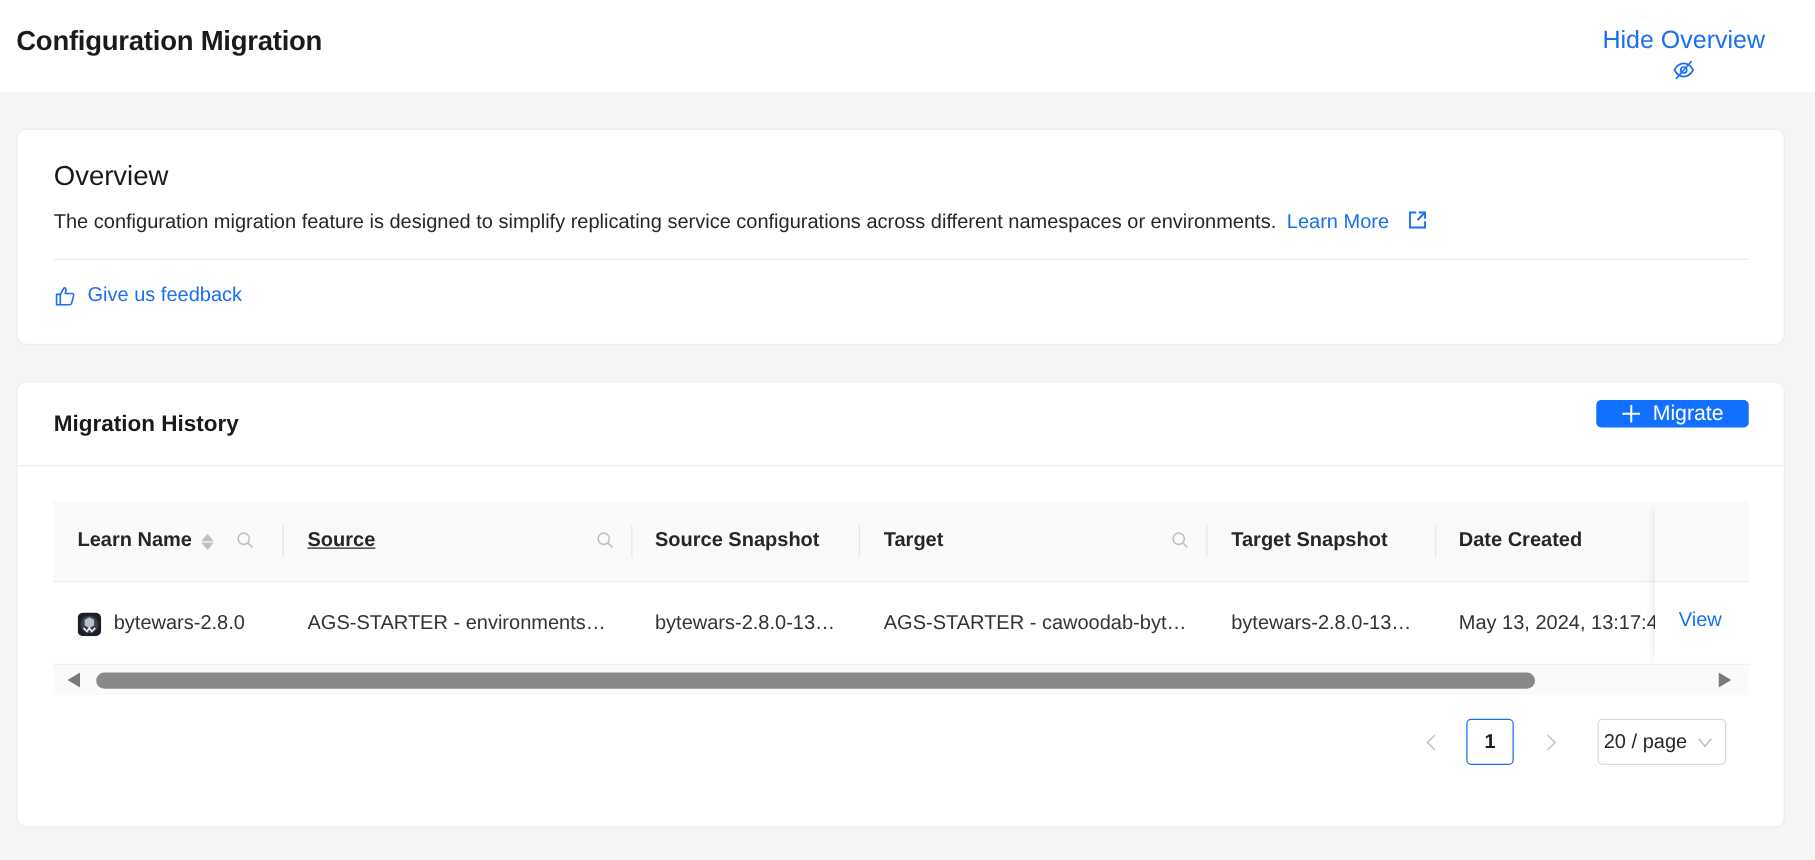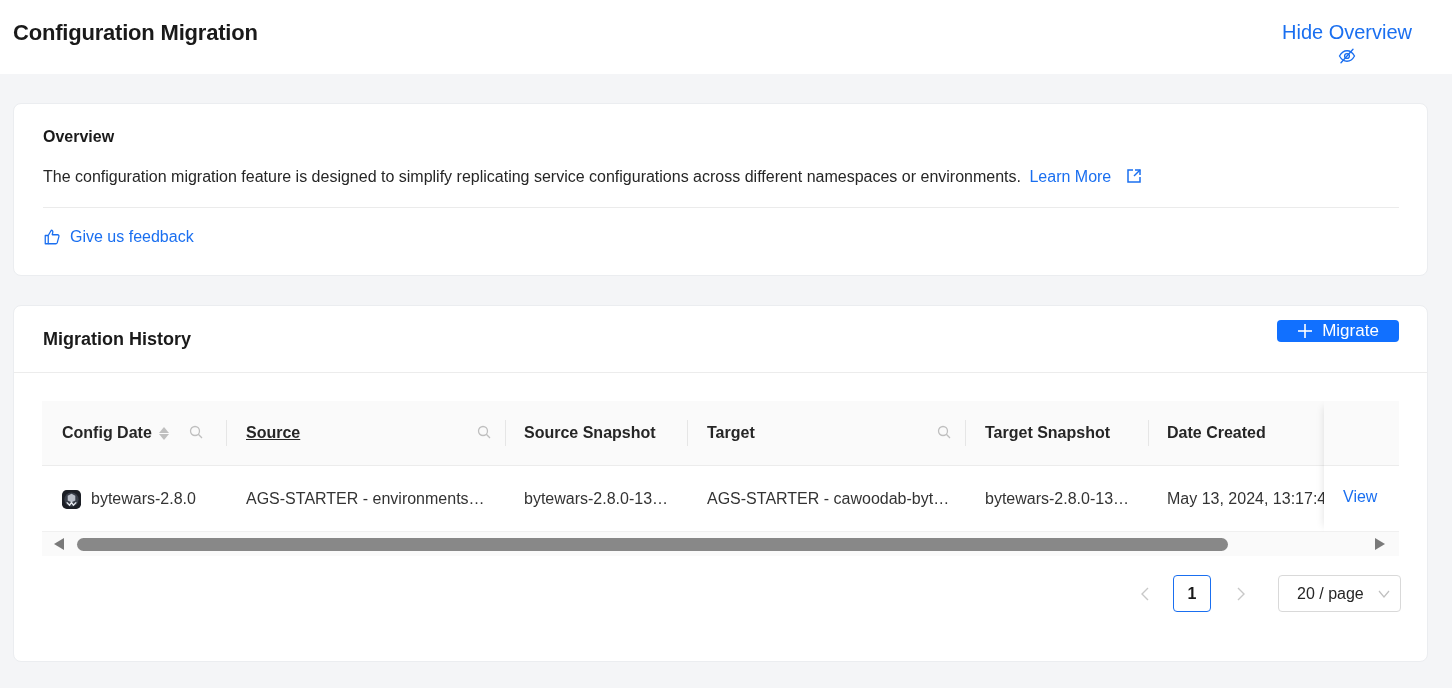--- a/index.html
+++ b/index.html
@@ -24,21 +24,21 @@
     }
     .hide-overview svg { width: 18px; height: 18px; }
 
     .card {
       position: absolute; background: #ffffff;
       border: 1px solid #ebedf0; border-radius: 8px;
     }
     .overview-card { left: 13px; top: 103px; width: 1415px; height: 173px; }
     .overview-title {
       position: absolute; left: 29px; top: 24px;
-      font-size: 16px; font-weight: 700; color: #1a1a1a;
+      font-size: 22px; font-weight: 400; color: #1a1a1a;
     }
     .overview-desc {
       position: absolute; left: 29px; top: 64px;
       font-size: 16px; color: #262626; white-space: nowrap;
     }
     .link { color: #1a6ff0; cursor: pointer; }
     .learn-more { margin-left: 4px; }
     .ext-icon { display: inline-block; vertical-align: -2px; margin-left: 10px; width: 16px; height: 16px; }
     .overview-divider {
       position: absolute; left: 29px; top: 103px; width: 1356px; height: 1px;
@@ -117,23 +117,23 @@
     .pg-prev, .pg-next { position: absolute; top: 10px; width: 14px; height: 18px; cursor: pointer; }
     .pg-prev { left: 1124px; }
     .pg-next { left: 1220px; }
     .pg-num {
       position: absolute; left: 1159px; top: 0; width: 38px; height: 37px;
       border: 1px solid #1a6ff0; border-radius: 4px; background: #fff;
       display: flex; align-items: center; justify-content: center;
       font-size: 16px; font-weight: 700; color: #1a1a1a; cursor: pointer;
     }
     .pg-size {
-      position: absolute; left: 1264px; top: 0; width: 123px; height: 37px;
+      position: absolute; left: 1264px; top: 0; width: 103px; height: 37px;
       border: 1px solid #d9d9d9; border-radius: 4px; background: #fff;
-      display: flex; align-items: center; padding-left: 18px;
+      display: flex; align-items: center; padding-left: 4px;
       font-size: 16px; color: #262626; cursor: pointer;
     }
     .pg-size svg { position: absolute; right: 10px; top: 13px; width: 12px; height: 10px; }
   </style>
 </head>
 <body>
 
 <div class="topbar">
   <div class="page-title">Configuration Migration</div>
   <div class="hide-overview">
@@ -174,21 +174,21 @@
       <line x1="8" y1="1" x2="8" y2="15"></line>
         <line x1="1" y1="8" x2="15" y2="8"></line>
     </svg>
     <span>Migrate</span>
   </button>
   <div class="history-divider"></div>
 
   <div class="table-wrap">
     <div class="thead">
       <div class="th" style="left:20px;">
-        <span>Config Date</span>
+        <span>Learn Name</span>
         <span class="sort-ic">
             <span class="sort-up"></span>
             <span class="sort-down"></span>
           </span>
       </div>
       <svg class="search-ic" style="left:147px;" viewBox="0 0 14 14" fill="none" stroke="#bfbfbf" stroke-width="1.3">
           <circle cx="6" cy="6" r="4.5"></circle>
           <line x1="9.3" y1="9.3" x2="13" y2="13"></line>
         </svg>
       <div class="th-sep" style="left:184px;"></div>

